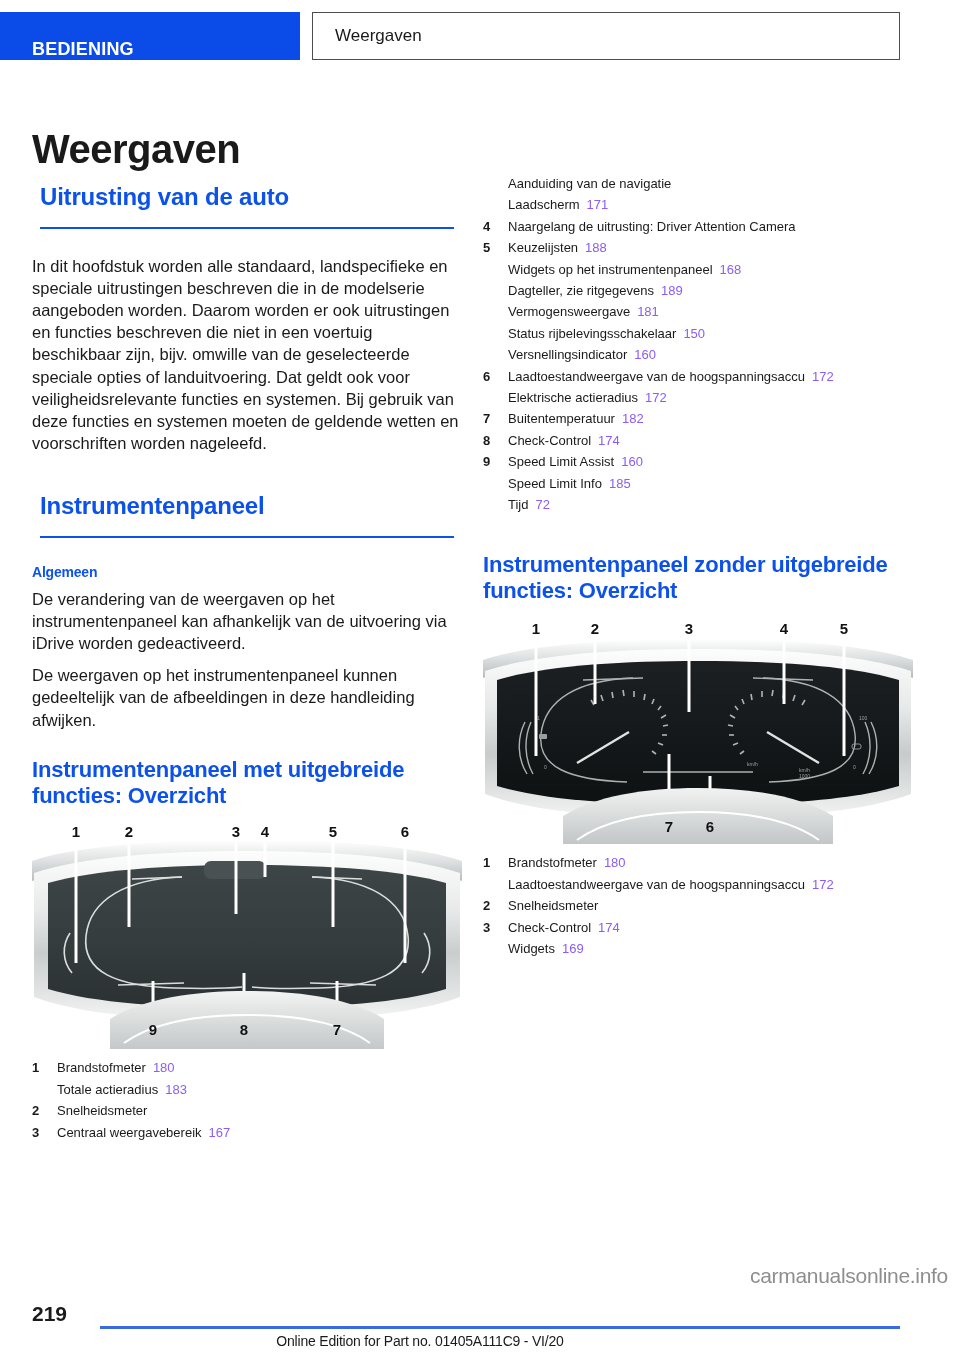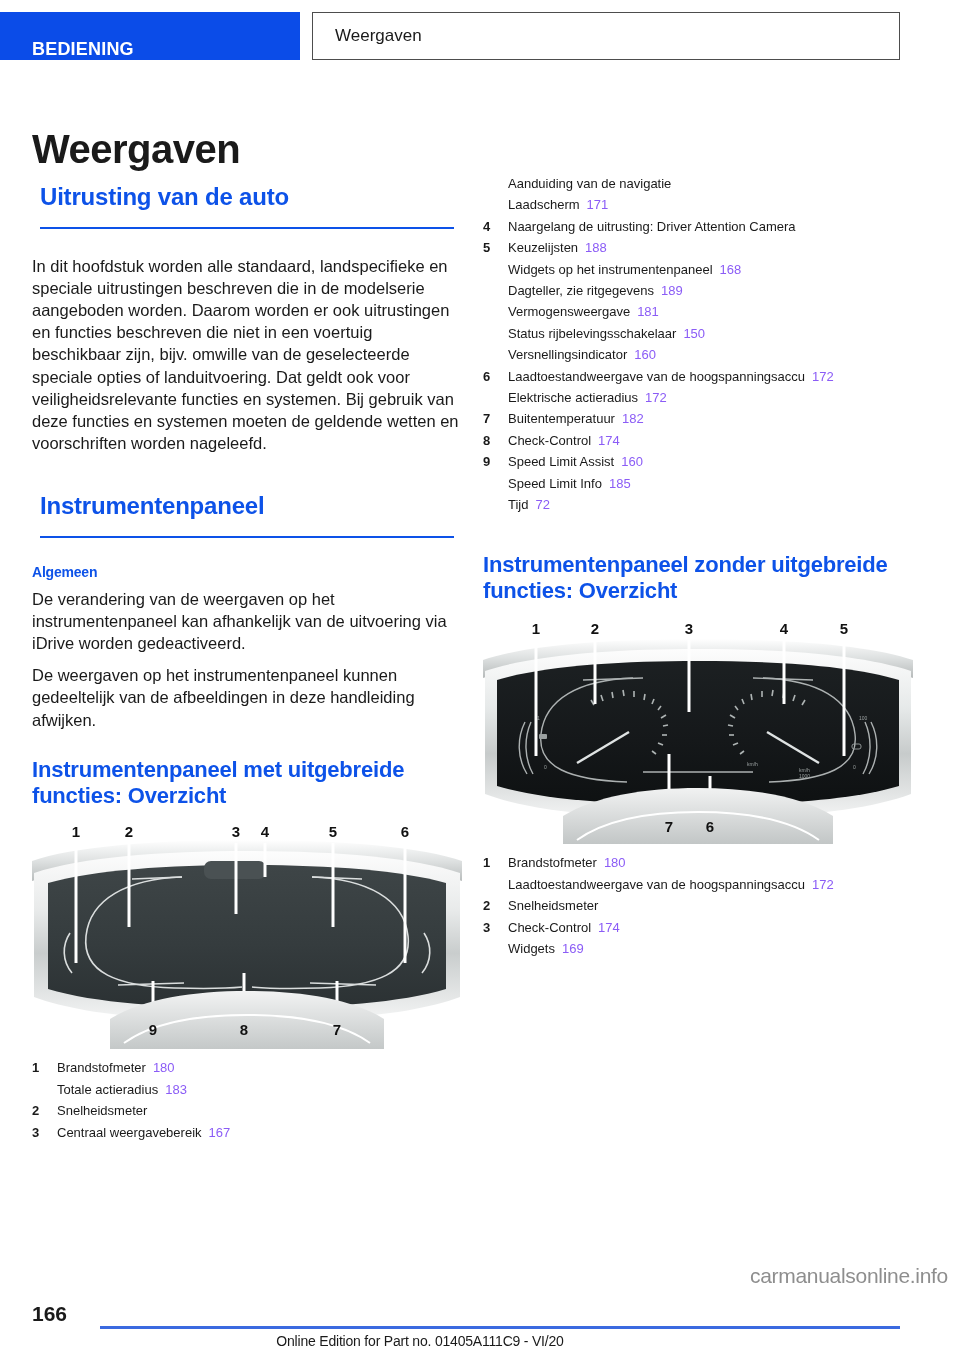--- a/index.html
+++ b/index.html
@@ -521,16 +521,16 @@
       <span class="legend-num">3</span>
       <span class="legend-text"><span>Check-Control</span><span class="pageref">174</span></span>
     </div>
     <div class="legend-row sub">
       <span class="legend-num"></span>
       <span class="legend-text"><span>Widgets</span><span class="pageref">169</span></span>
     </div>
   </div>
 </div>
 
-<div class="footer-pagenum">166</div>
+<div class="footer-pagenum">219</div>
 <div class="footer-rule"></div>
 <div class="footer-note">Online Edition for Part no. 01405A111C9 - VI/20</div>
 <div class="watermark">carmanualsonline.info</div>
 
 </body></html>

